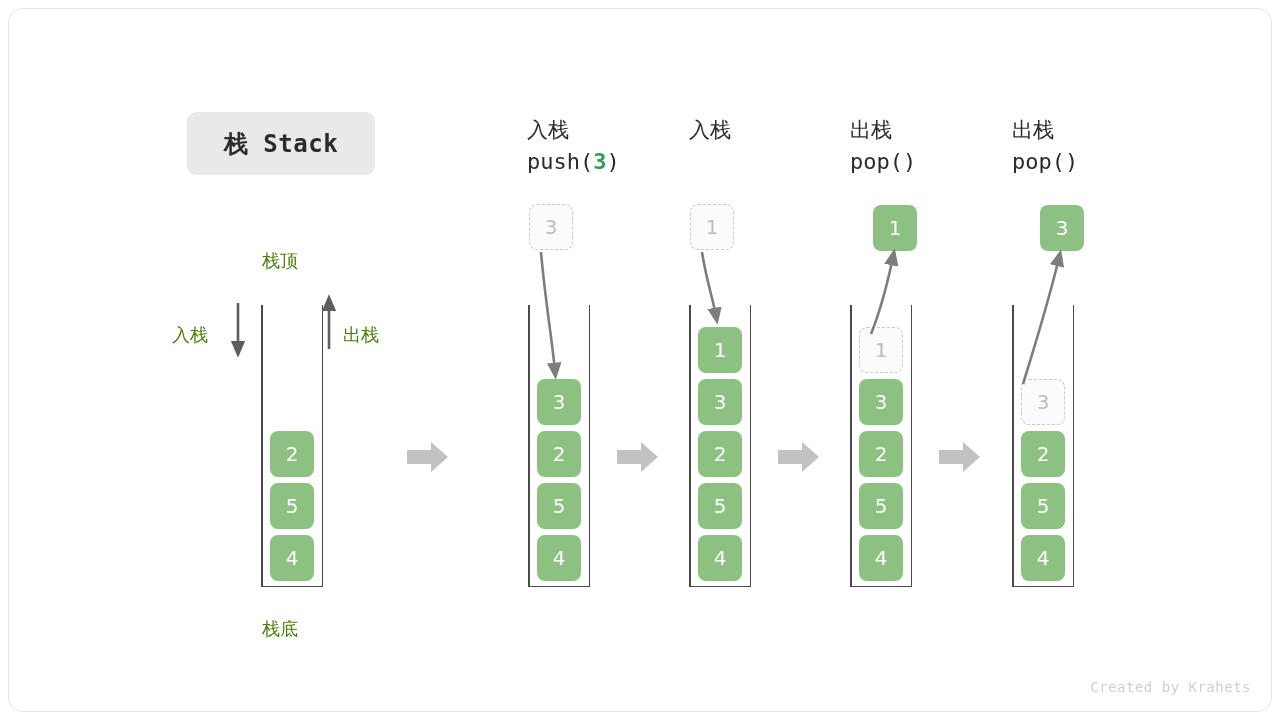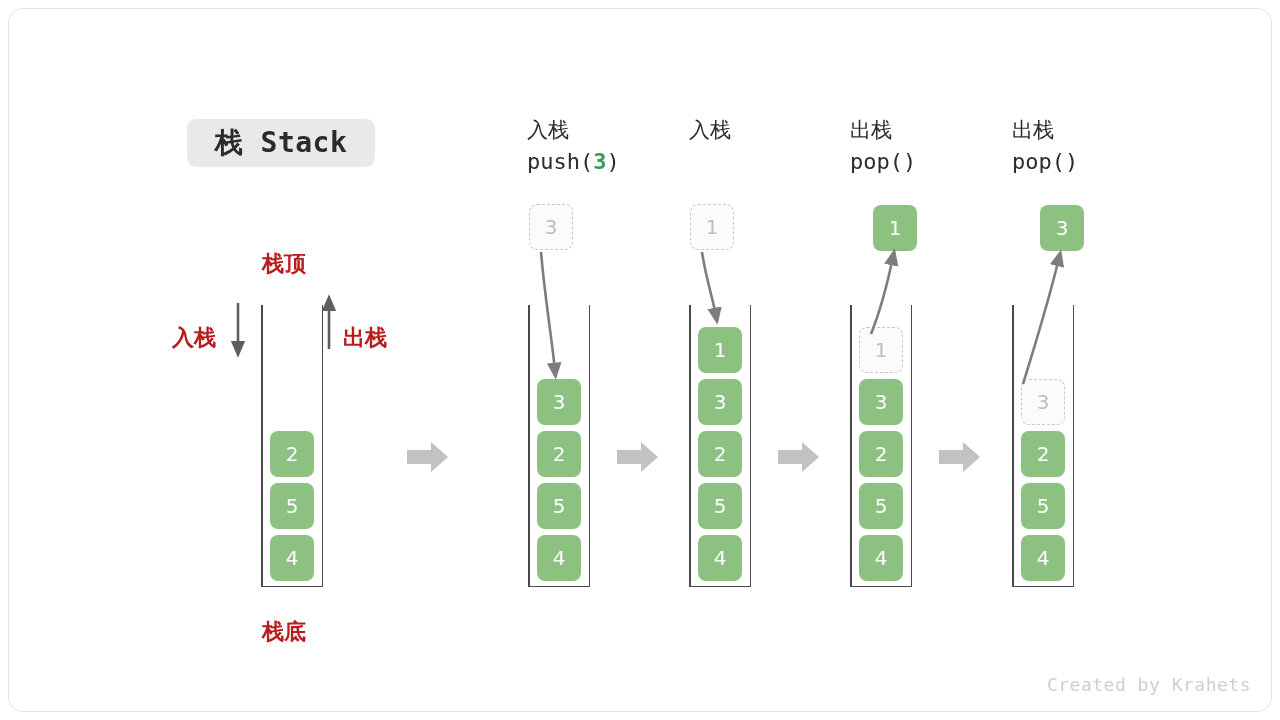--- a/index.html
+++ b/index.html
@@ -17,35 +17,34 @@
     border-radius:14px;
     box-sizing:border-box;
     overflow:hidden;
   }
   .stage{position:absolute;left:0;top:0;width:1264px;height:704px;}
 
   
   #title-badge{
     position:absolute;
     left:178px;top:103px;
-    width:188px;height:48px;
+    width:188px;height:63px;
     background:#e9e9e9;
     border-radius:9px;
     display:flex;align-items:center;justify-content:center;
     font-family:"DejaVu Sans Mono","Liberation Mono",monospace;
-    font-size:28px;font-weight:bold;color:#2b2b2b;
+    font-size:24px;font-weight:bold;color:#2b2b2b;
     letter-spacing:0.5px;
-    margin-top:7px;
   }
 
   
   .cnlabel{
     position:absolute;
     font-family:"DejaVu Sans","Liberation Sans",sans-serif;
-    font-size:22px;font-weight:bold;color:#b91c1c;
+    font-size:18px;font-weight:normal;color:#4d7c0f;
     white-space:nowrap;
   }
   #label-top{left:253px;top:240px;}
   #label-bottom{left:253px;top:608px;}
   #label-in{left:163px;top:314px;}
   #label-out{left:334px;top:314px;}
 
   
   .colhead{
     position:absolute;
@@ -98,21 +97,21 @@
   
   .sep{position:absolute;width:42px;height:34px;}
 
   
   #overlay{position:absolute;left:0;top:0;width:1264px;height:704px;pointer-events:none;}
 
   #watermark{
     position:absolute;
     right:22px;bottom:18px;
     font-family:"DejaVu Sans Mono","Liberation Mono",monospace;
-    font-size:18px;color:#cfcfcf;letter-spacing:0.5px;
+    font-size:14px;color:#cfcfcf;letter-spacing:0.5px;
     white-space:nowrap;
   }
 </style>
 </head>
 <body>
 
 <div id="card">
   <div class="stage">
 
     <div id="title-badge">栈 Stack</div>

